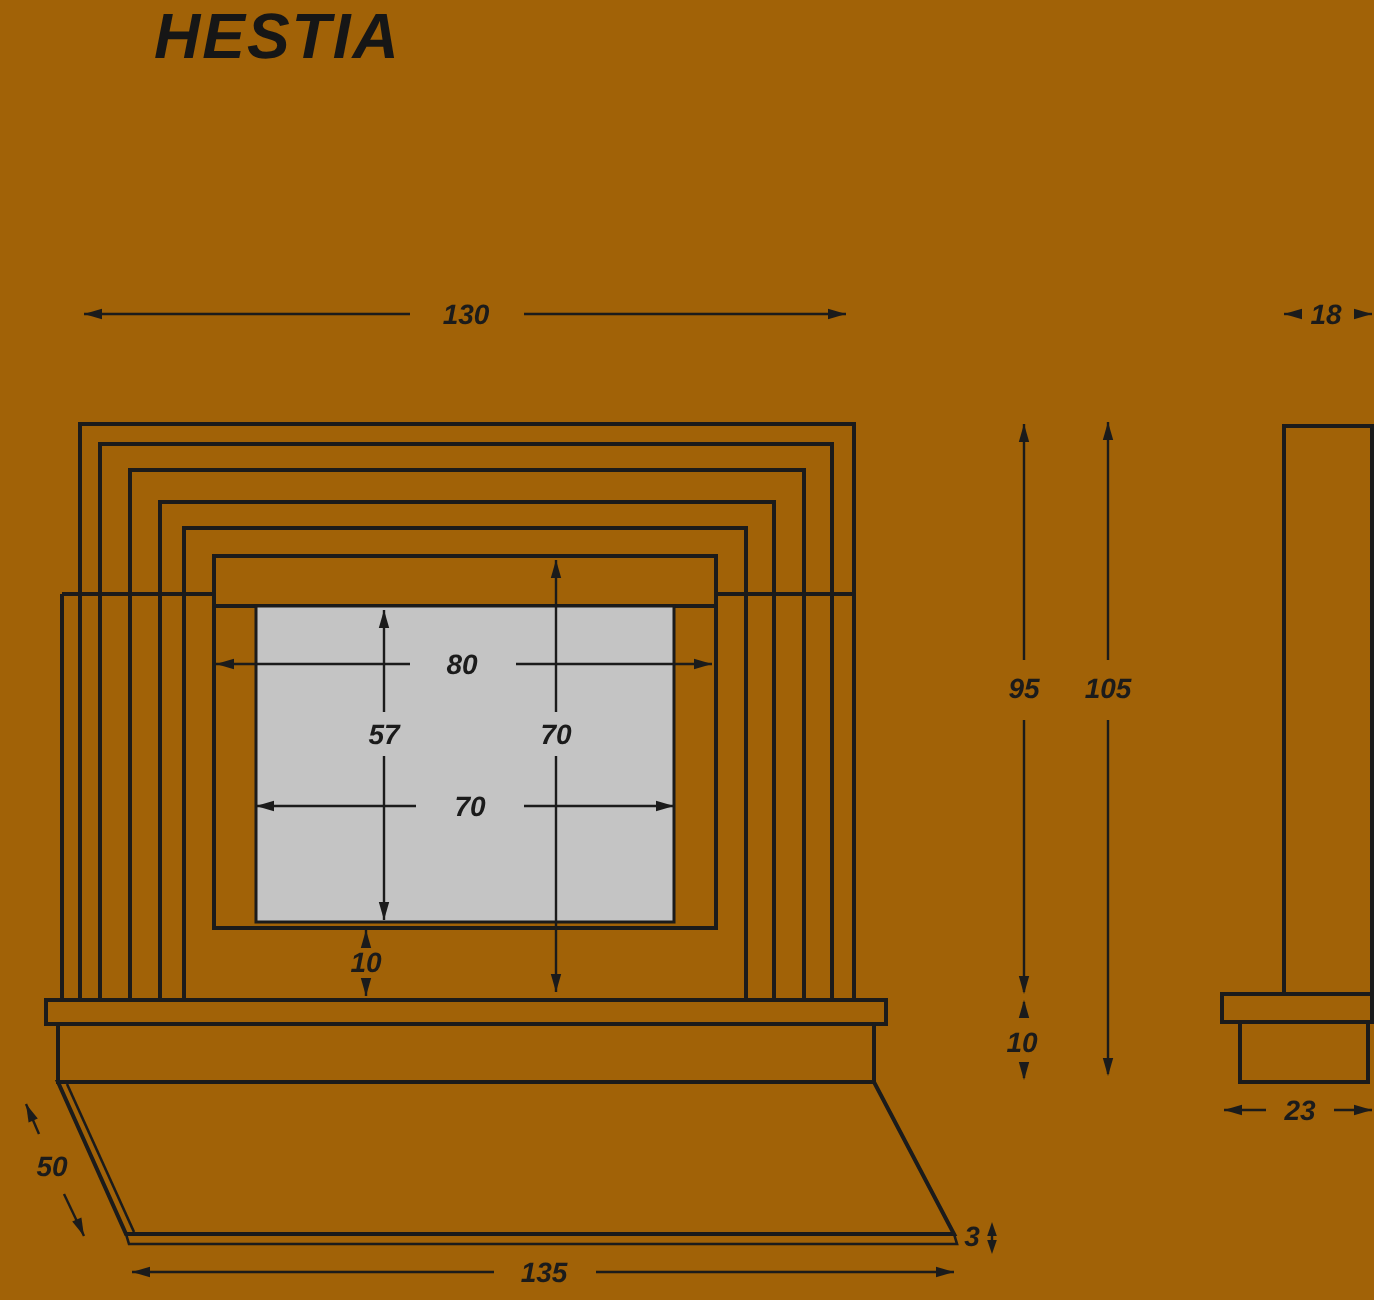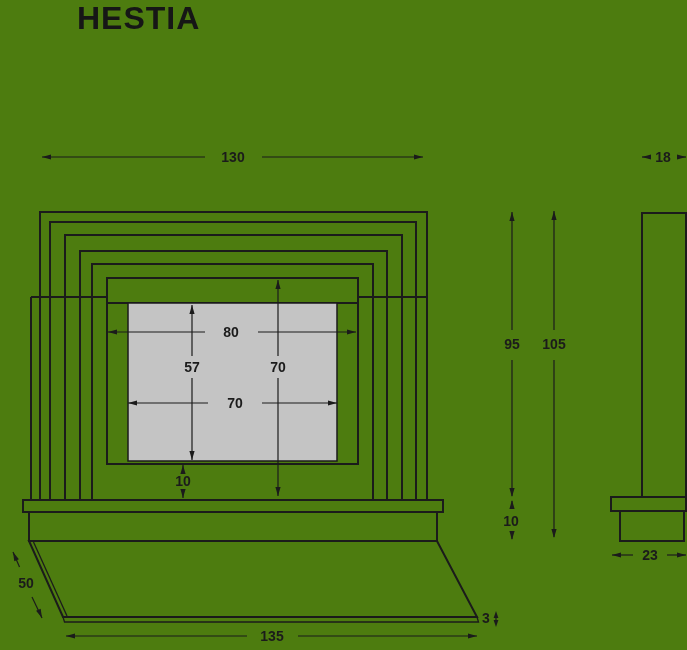--- a/index.html
+++ b/index.html
@@ -1,21 +1,22 @@
 <!DOCTYPE html>
 <html><head>
 <meta charset="utf-8">
 <style>
   html, body { margin: 0; padding: 0; background: #ffffff; }
   #stage {
     position: relative;
     width: 687px; height: 650px;
-    background: #4d7c0f;
+    background: #a16207;
     font-family: "Liberation Sans", sans-serif;
     overflow: hidden;
+    font-style: italic;
   }
   svg { display: block; }
   .dwg { stroke: #1b1b1b; stroke-width: 2; fill: none; }
   .dwg-thin { stroke: #1b1b1b; stroke-width: 1.3; fill: none; }
   .dim { stroke: #1b1b1b; stroke-width: 1.2; fill: none; }
   .arrow { fill: #1b1b1b; stroke: none; }
   .firebox { fill: #c4c4c4; stroke: #1b1b1b; stroke-width: 1.5; }
   .dim-label {
     font-family: "Liberation Sans", sans-serif;
     font-size: 14px; font-weight: bold; fill: #1b1b1b;

